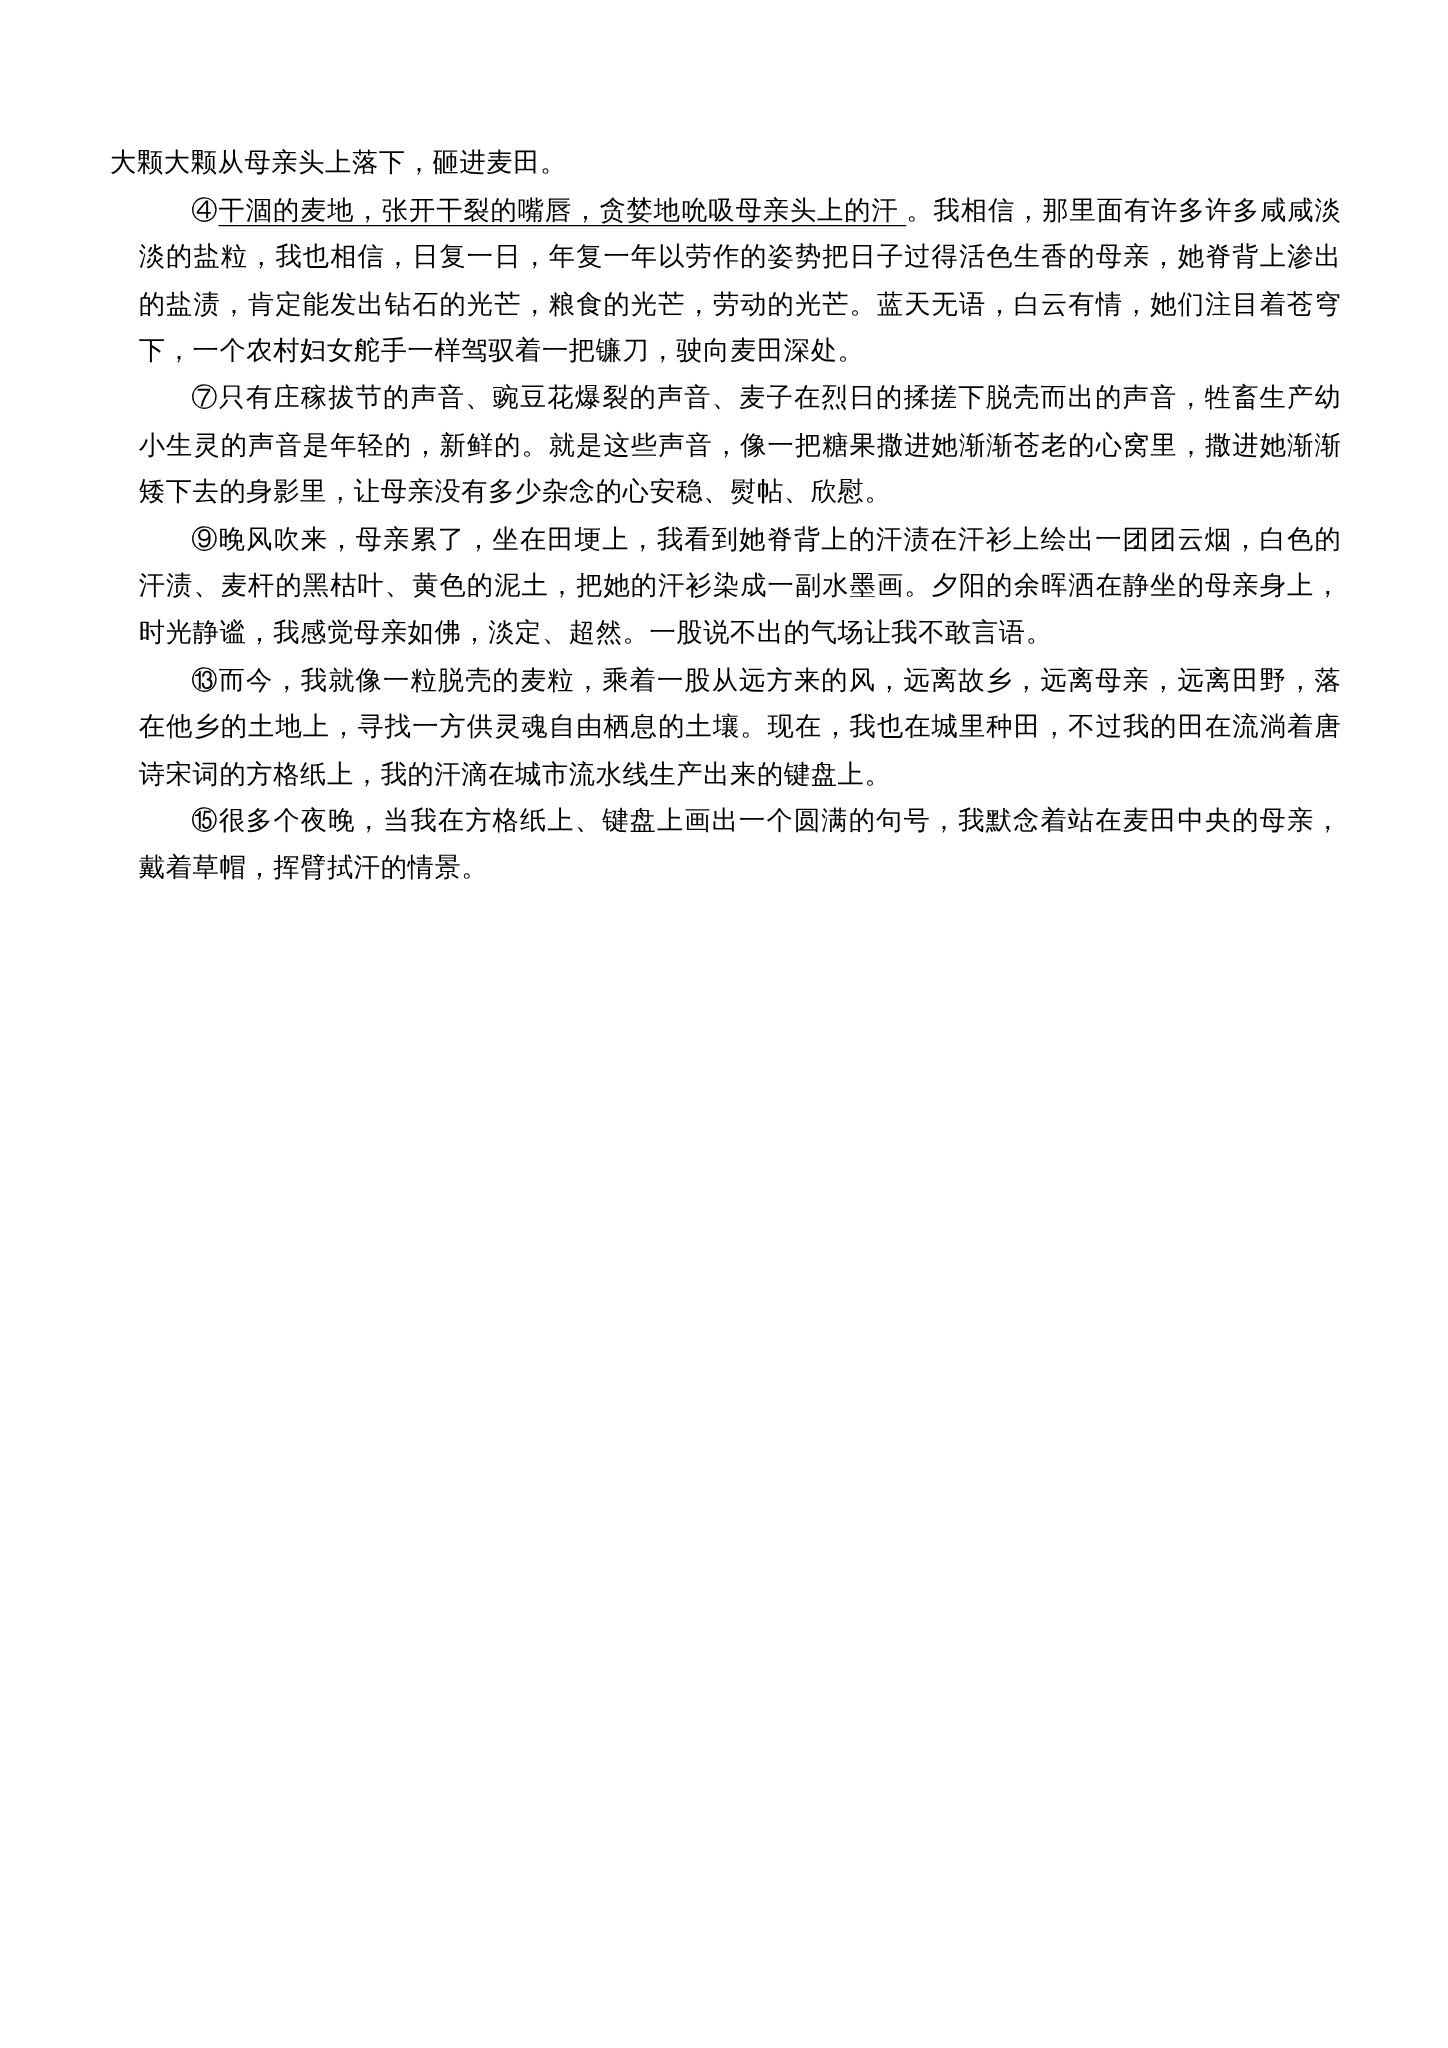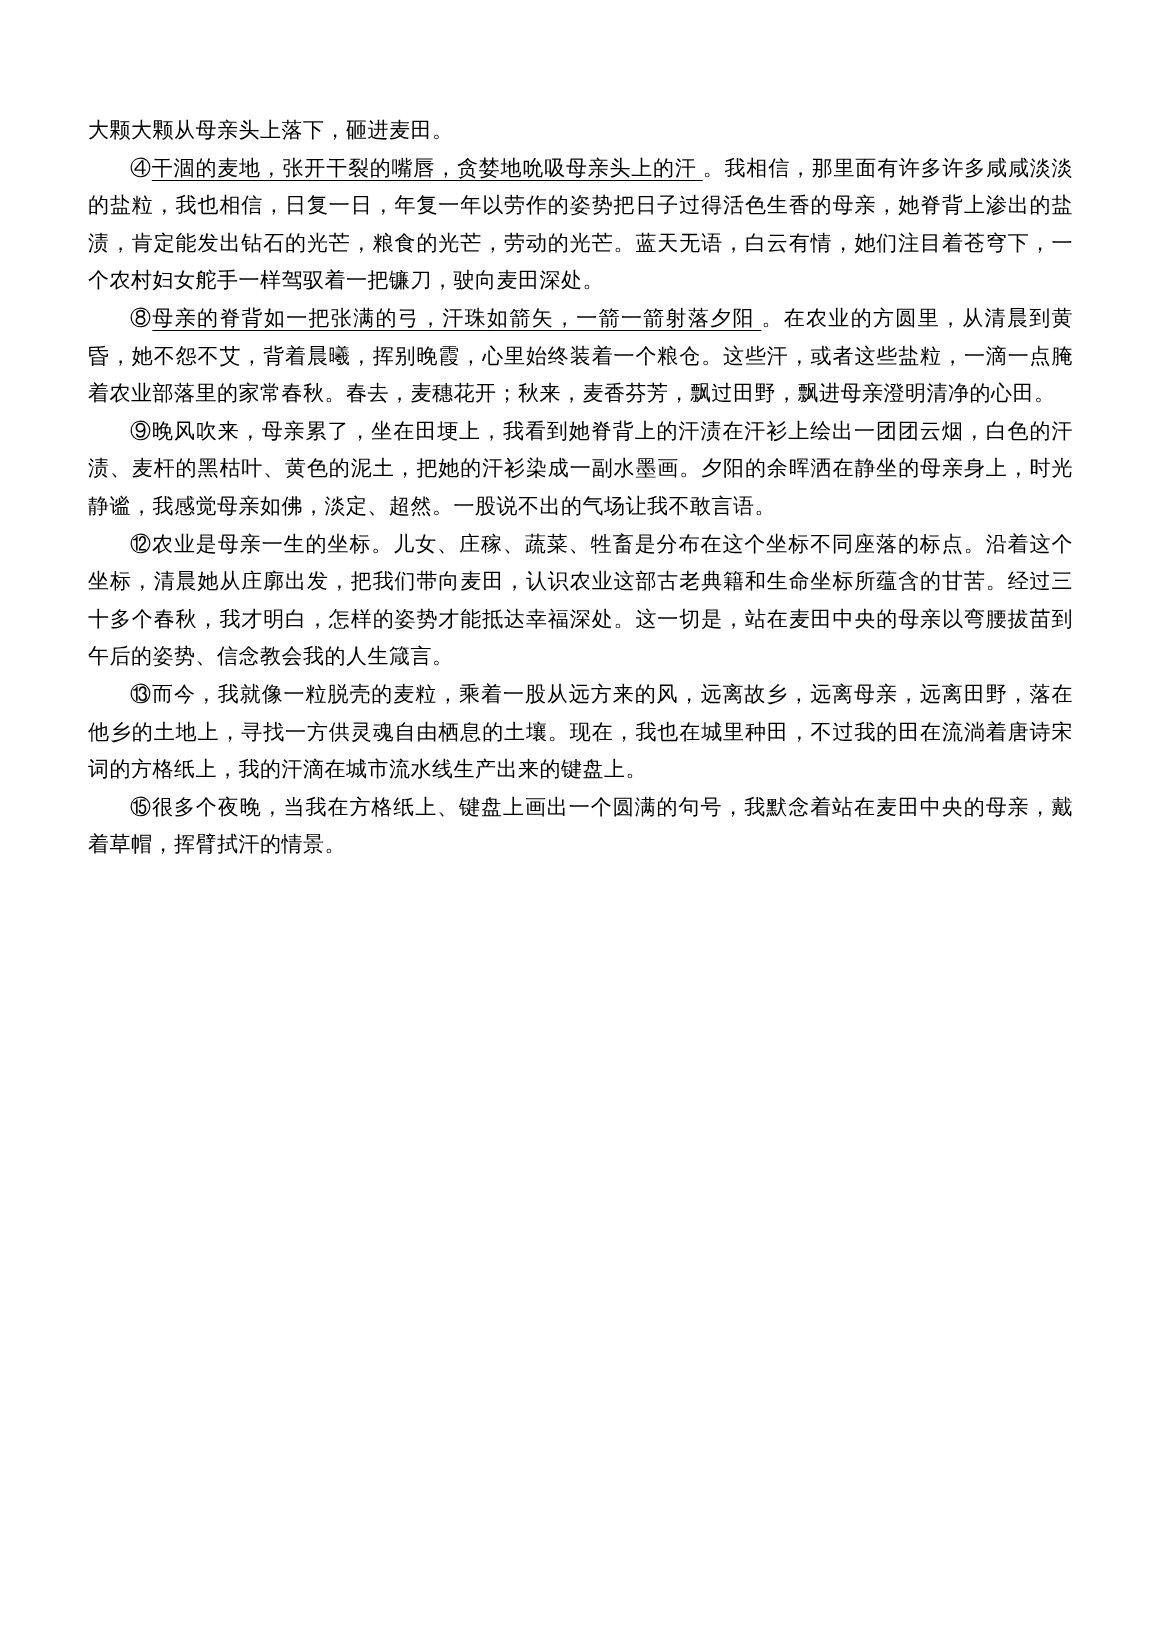--- a/index.html
+++ b/index.html
@@ -25,34 +25,34 @@
     line-height: 37.6px;
     text-align: justify;
     letter-spacing: 0.5px;
   }
   .para {
     margin: 0;
     white-space: pre-wrap;
   }
   .para.indent {
     text-indent: 42px;
+    margin-left: 23px;
   }
   .seg { text-decoration: none; }
   .seg.u {
     text-decoration: underline;
     text-underline-offset: 5px;
     text-decoration-thickness: 1px;
   }
 </style>
 </head>
 <body>
 
 <div class="page">
   <div class="passage">
       <p class="para"><span class="seg">大颗大颗从母亲头上落下，砸进麦田。</span></p>
       <p class="para indent"><span class="seg">④</span><span class="seg u">干涸的麦地，张开干裂的嘴唇，贪婪地吮吸母亲头上的汗 </span><span class="seg">。我相信，那里面有许多许多咸咸淡淡的盐粒，我也相信，日复一日，年复一年以劳作的姿势把日子过得活色生香的母亲，她脊背上渗出的盐渍，肯定能发出钻石的光芒，粮食的光芒，劳动的光芒。蓝天无语，白云有情，她们注目着苍穹下，一个农村妇女舵手一样驾驭着一把镰刀，驶向麦田深处。</span></p>
-      <p class="para indent"><span class="seg">⑧</span><span class="seg u">母亲的脊背如一把张满的弓，汗珠如箭矢，一箭一箭射落夕阳 </span><span class="seg">。在农业的方圆里，从清晨到黄昏，她不怨不艾，背着晨曦，挥别晚霞，心里始终装着一个粮仓。这些汗，或者这些盐粒，一滴一点腌着农业部落里的家常春秋。春去，麦穗花开；秋来，麦香芬芳，飘过田野，飘进母亲澄明清净的心田。</span></p>
+      <p class="para indent"><span class="seg">⑦只有庄稼拔节的声音、豌豆花爆裂的声音、麦子在烈日的揉搓下脱壳而出的声音，牲畜生产幼小生灵的声音是年轻的，新鲜的。就是这些声音，像一把糖果撒进她渐渐苍老的心窝里，撒进她渐渐矮下去的身影里，让母亲没有多少杂念的心安稳、熨帖、欣慰。</span></p>
       <p class="para indent"><span class="seg">⑨晚风吹来，母亲累了，坐在田埂上，我看到她脊背上的汗渍在汗衫上绘出一团团云烟，白色的汗渍、麦杆的黑枯叶、黄色的泥土，把她的汗衫染成一副水墨画。夕阳的余晖洒在静坐的母亲身上，时光静谧，我感觉母亲如佛，淡定、超然。一股说不出的气场让我不敢言语。</span></p>
-      <p class="para indent"><span class="seg">⑫农业是母亲一生的坐标。儿女、庄稼、蔬菜、牲畜是分布在这个坐标不同座落的标点。沿着这个坐标，清晨她从庄廓出发，把我们带向麦田，认识农业这部古老典籍和生命坐标所蕴含的甘苦。经过三十多个春秋，我才明白，怎样的姿势才能抵达幸福深处。这一切是，站在麦田中央的母亲以弯腰拔苗到午后的姿势、信念教会我的人生箴言。</span></p>
       <p class="para indent"><span class="seg">⑬而今，我就像一粒脱壳的麦粒，乘着一股从远方来的风，远离故乡，远离母亲，远离田野，落在他乡的土地上，寻找一方供灵魂自由栖息的土壤。现在，我也在城里种田，不过我的田在流淌着唐诗宋词的方格纸上，我的汗滴在城市流水线生产出来的键盘上。</span></p>
       <p class="para indent"><span class="seg">⑮很多个夜晚，当我在方格纸上、键盘上画出一个圆满的句号，我默念着站在麦田中央的母亲，戴着草帽，挥臂拭汗的情景。</span></p>
     </div>
 </div>
 
 </body></html>

